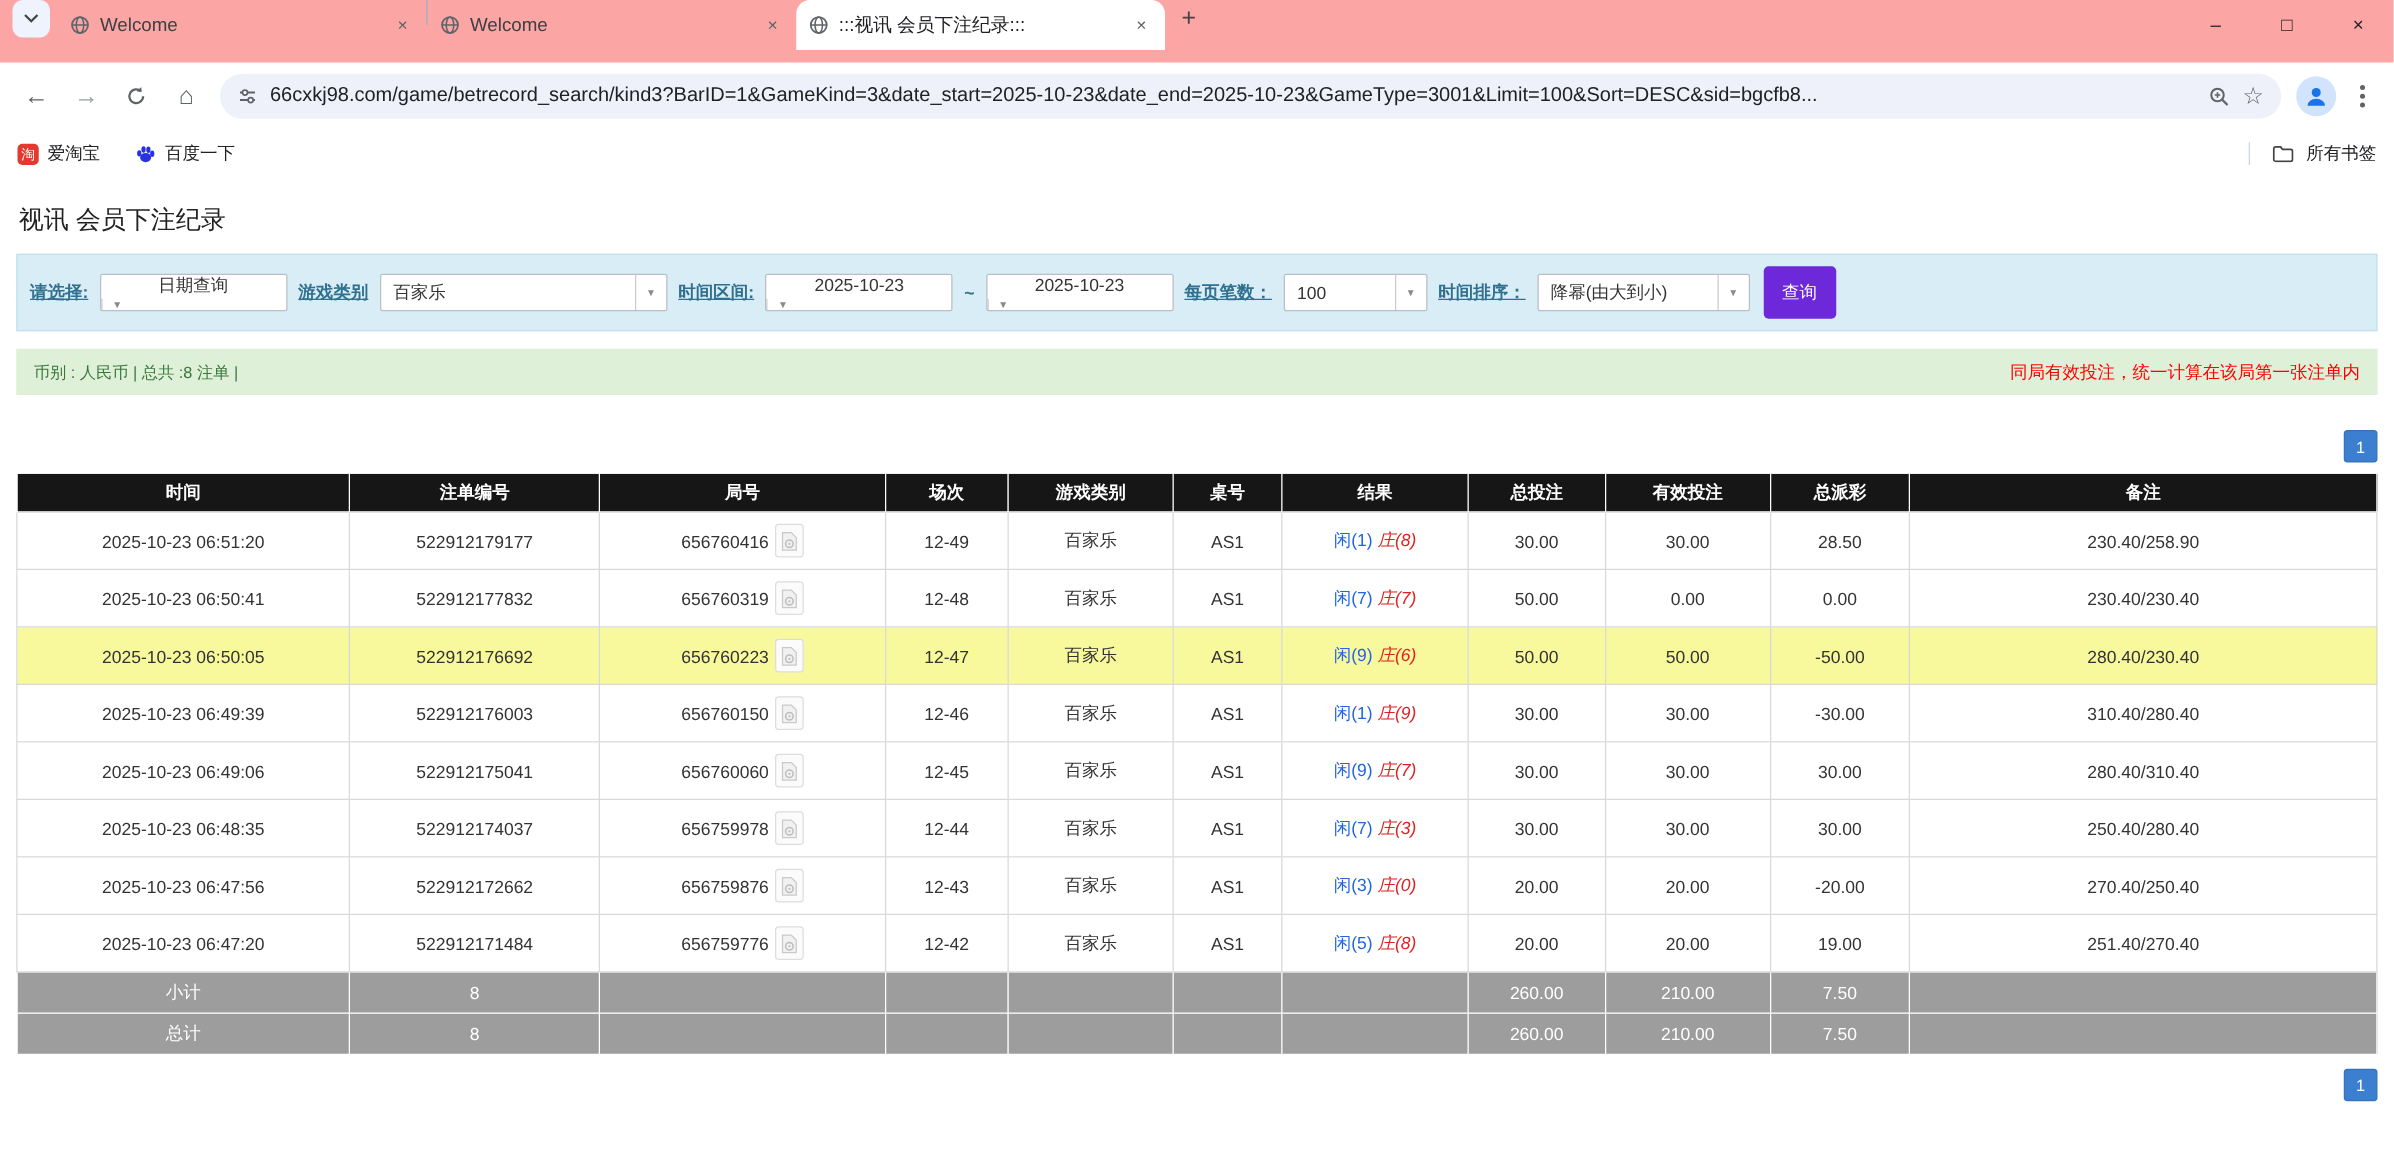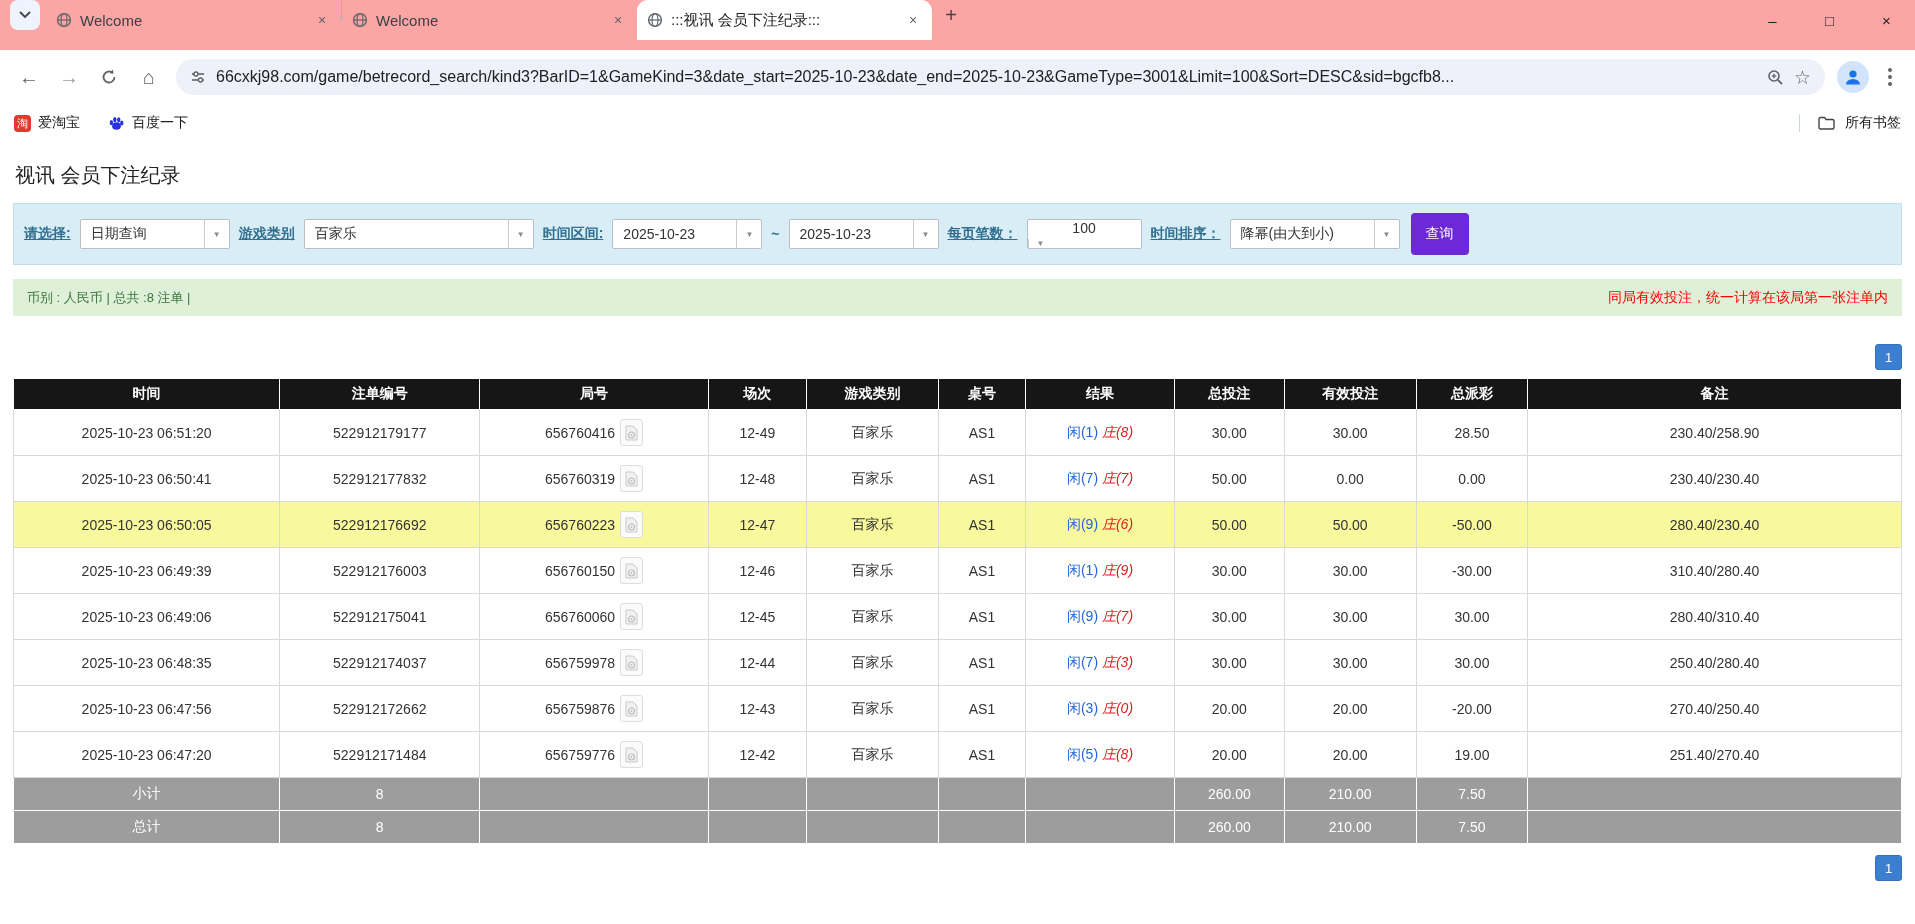--- a/index.html
+++ b/index.html
@@ -46,21 +46,21 @@
   .content { padding:0 13px; }
   .page-title { font-size:20px; color:#222; margin:20px 0 14px 2px; }
 
   .filterbar { background:#d9edf7; border:1px solid #c3dfee; padding:9px 10px; display:flex; align-items:center;
     gap:9px; font-size:14px; }
   .flabel { color:#31708f; font-weight:bold; white-space:nowrap;text-decoration:underline; }
   .combo { background:#fff; border:1px solid #b9bfc4; height:30px; display:flex; align-items:center; border-radius:2px; }
   .combo .val { padding:0 10px; color:#333; flex:1; white-space:nowrap; }
   .combo .arrowbox { width:25px; align-self:stretch; border-left:1px solid #ccc; display:flex; align-items:center;
     justify-content:center; color:#8a8a8a; font-size:8px; }
-  .w150 { width:150px; } .w230 { width:230px; } .w115 { width:115px;flex-direction:column; } .w170 { width:170px; }
+  .w150 { width:150px;flex-direction:column; } .w230 { width:230px; } .w115 { width:115px; } .w170 { width:170px; }
   .tilde { color:#31708f; font-weight:bold; }
   .search-btn { background:#6d28d9; color:#fff; border:none; border-radius:4px; height:42px; padding:0 15px;
     font-size:14px; margin-left:2px; }
 
   .summarybar { background:#dff0d8; margin-top:14px; height:37px; display:flex; align-items:center; padding:0 14px; }
   .summary-left { font-size:13px; color:#3c763d; }
   .summary-right { margin-left:auto; color:#ff0000; font-size:14px; }
 
   .pagerow { display:flex; justify-content:flex-end; }
   .pagerow.top { margin:28px 0 8px; }

